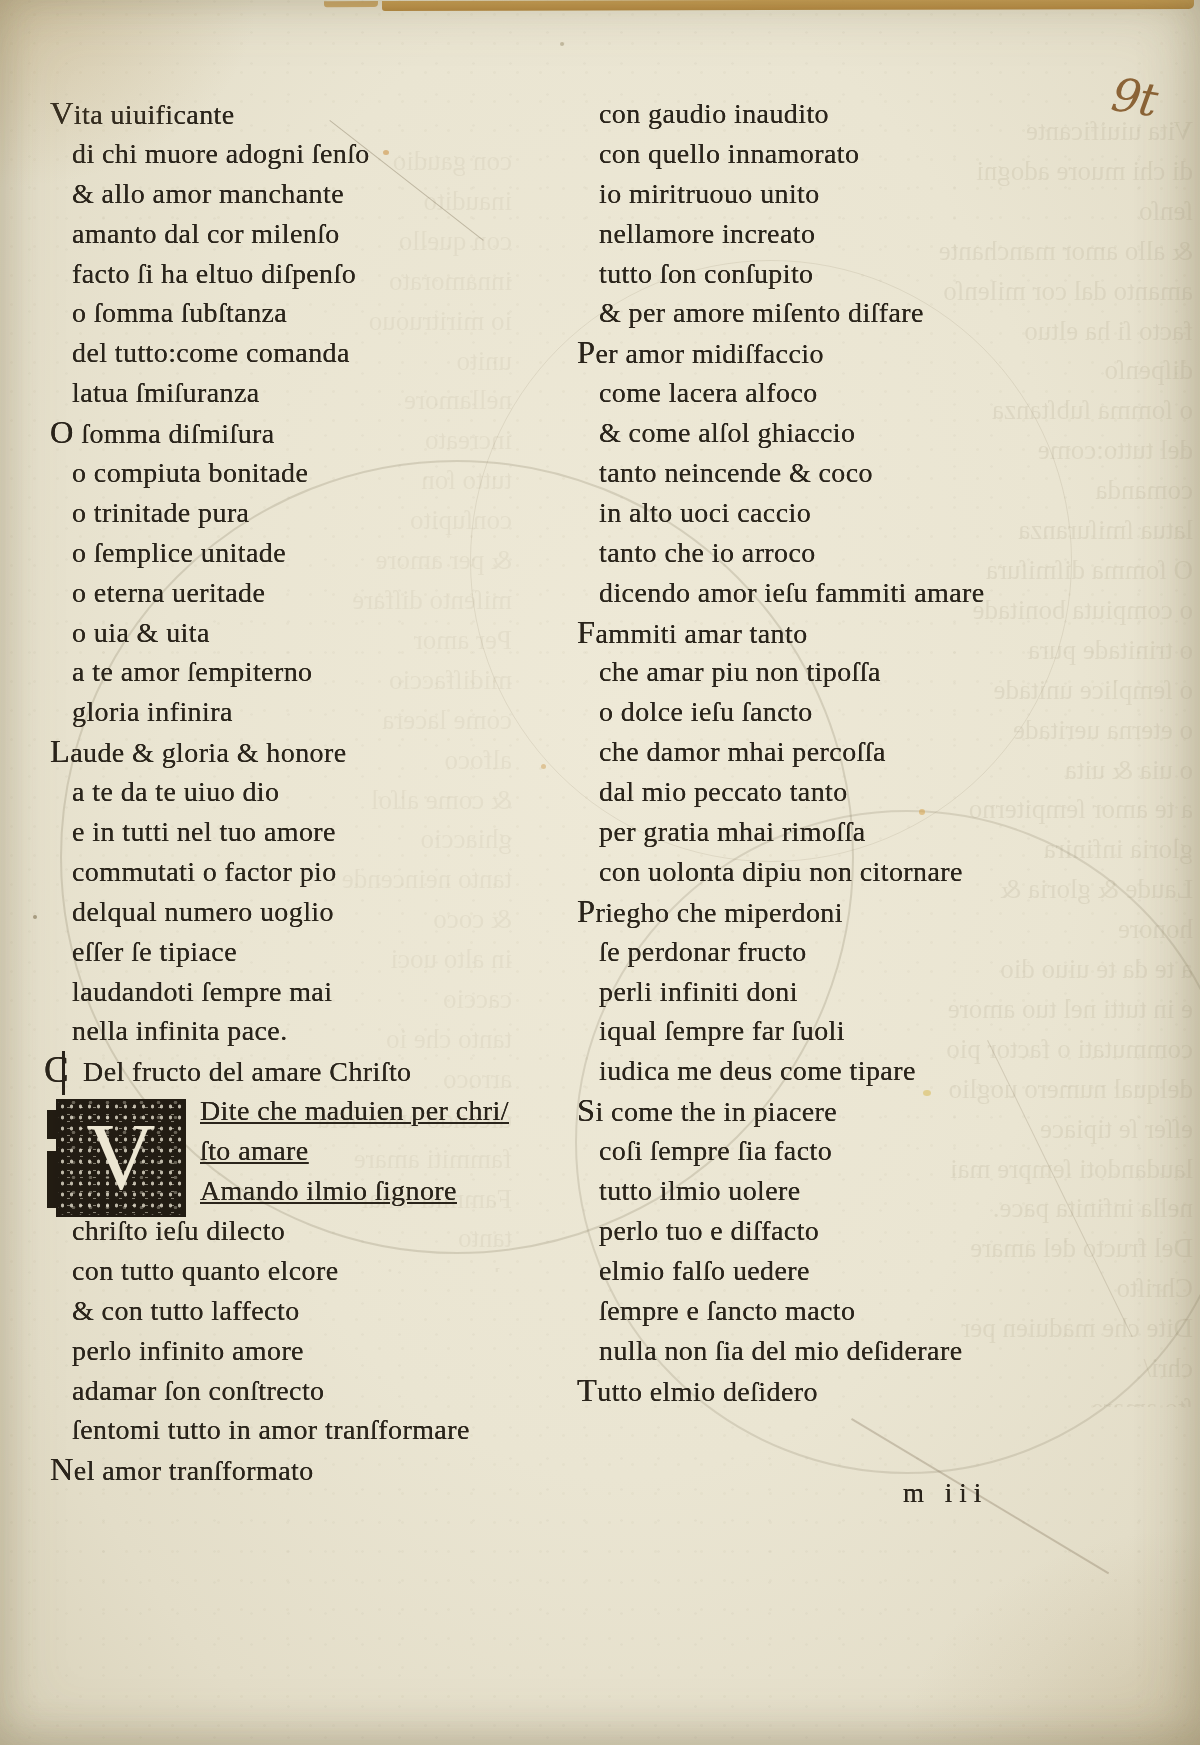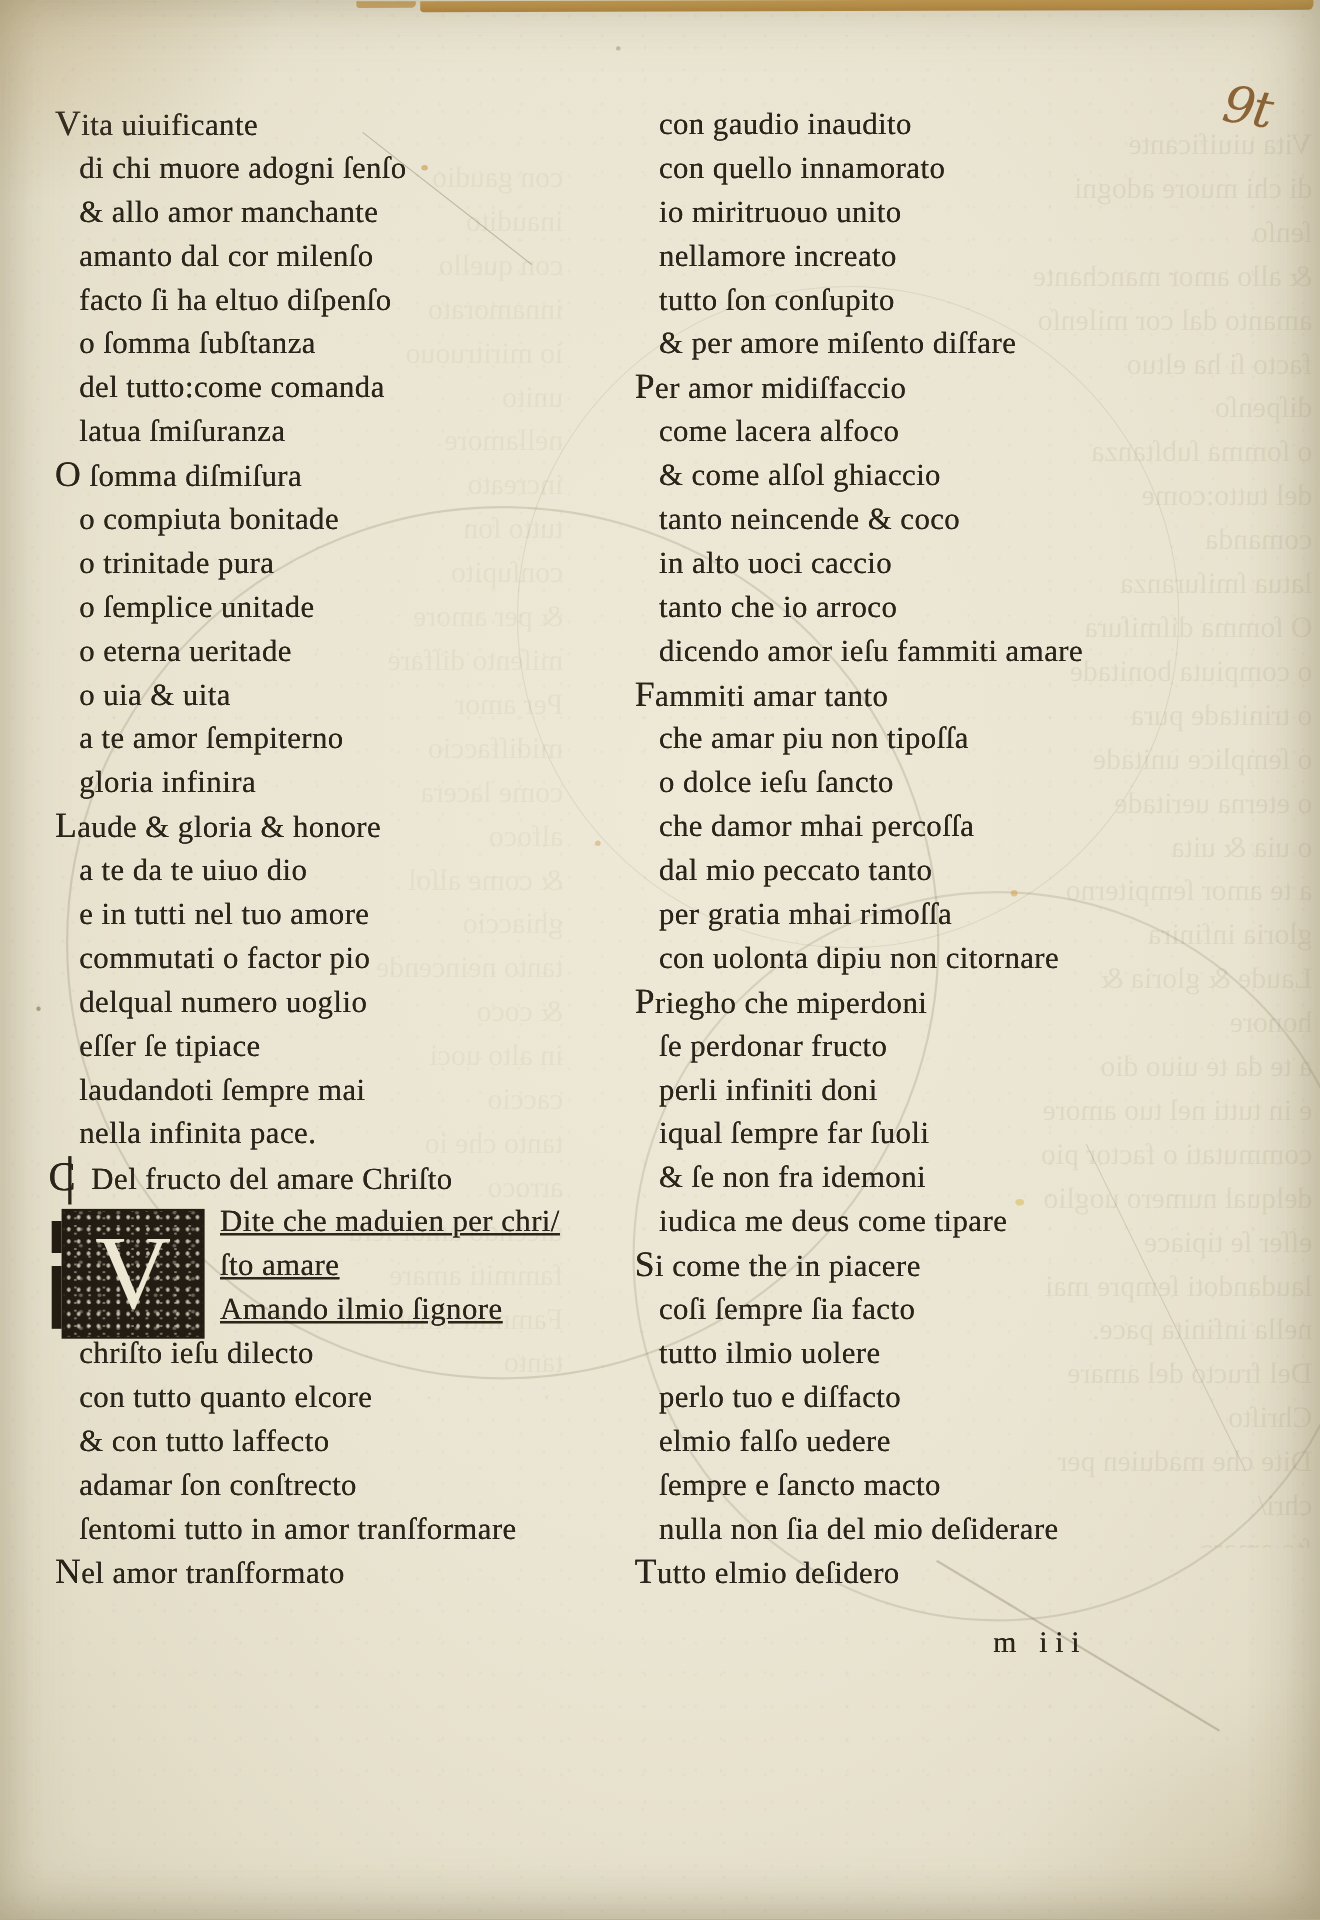--- a/index.html
+++ b/index.html
@@ -268,20 +268,21 @@
       <div class="line indent">eſſer ſe tipiace</div>
       <div class="line indent">laudandoti ſempre mai</div>
       <div class="line indent">nella infinita pace.</div>
       <div class="line heading"><span class="capitulum">C</span><span>Del fructo del amare Chriſto</span></div>
       <div class="line beside">Dite che maduien per chri/</div>
       <div class="line beside">ſto amare</div>
       <div class="line beside">Amando ilmio ſignore</div>
       <div class="line indent">chriſto ieſu dilecto</div>
       <div class="line indent">con tutto quanto elcore</div>
       <div class="line indent">&amp; con tutto laffecto</div>
+      <div class="line indent">perlo infinito amore</div>
       <div class="line indent">adamar ſon conſtrecto</div>
       <div class="line indent">ſentomi tutto in amor tranſformare</div>
       <div class="line flush">Nel amor tranſformato</div>
     </div>
 
   <div class="col col-right">
       <div class="line indent">con gaudio inaudito</div>
       <div class="line indent">con quello innamorato</div>
       <div class="line indent">io miritruouo unito</div>
       <div class="line indent">nellamore increato</div>
@@ -298,21 +299,20 @@
       <div class="line indent">che amar piu non tipoſſa</div>
       <div class="line indent">o dolce ieſu ſancto</div>
       <div class="line indent">che damor mhai percoſſa</div>
       <div class="line indent">dal mio peccato tanto</div>
       <div class="line indent">per gratia mhai rimoſſa</div>
       <div class="line indent">con uolonta dipiu non citornare</div>
       <div class="line flush">Priegho che miperdoni</div>
       <div class="line indent">ſe perdonar fructo</div>
       <div class="line indent">perli infiniti doni</div>
       <div class="line indent">iqual ſempre far ſuoli</div>
-      <div class="line indent">&amp; ſe non fra idemoni</div>
       <div class="line indent">iudica me deus come tipare</div>
       <div class="line flush">Si come the in piacere</div>
       <div class="line indent">coſi ſempre ſia facto</div>
       <div class="line indent">tutto ilmio uolere</div>
       <div class="line indent">perlo tuo e diſfacto</div>
       <div class="line indent">elmio falſo uedere</div>
       <div class="line indent">ſempre e ſancto macto</div>
       <div class="line indent">nulla non ſia del mio deſiderare</div>
       <div class="line flush">Tutto elmio deſidero</div>
     </div>

